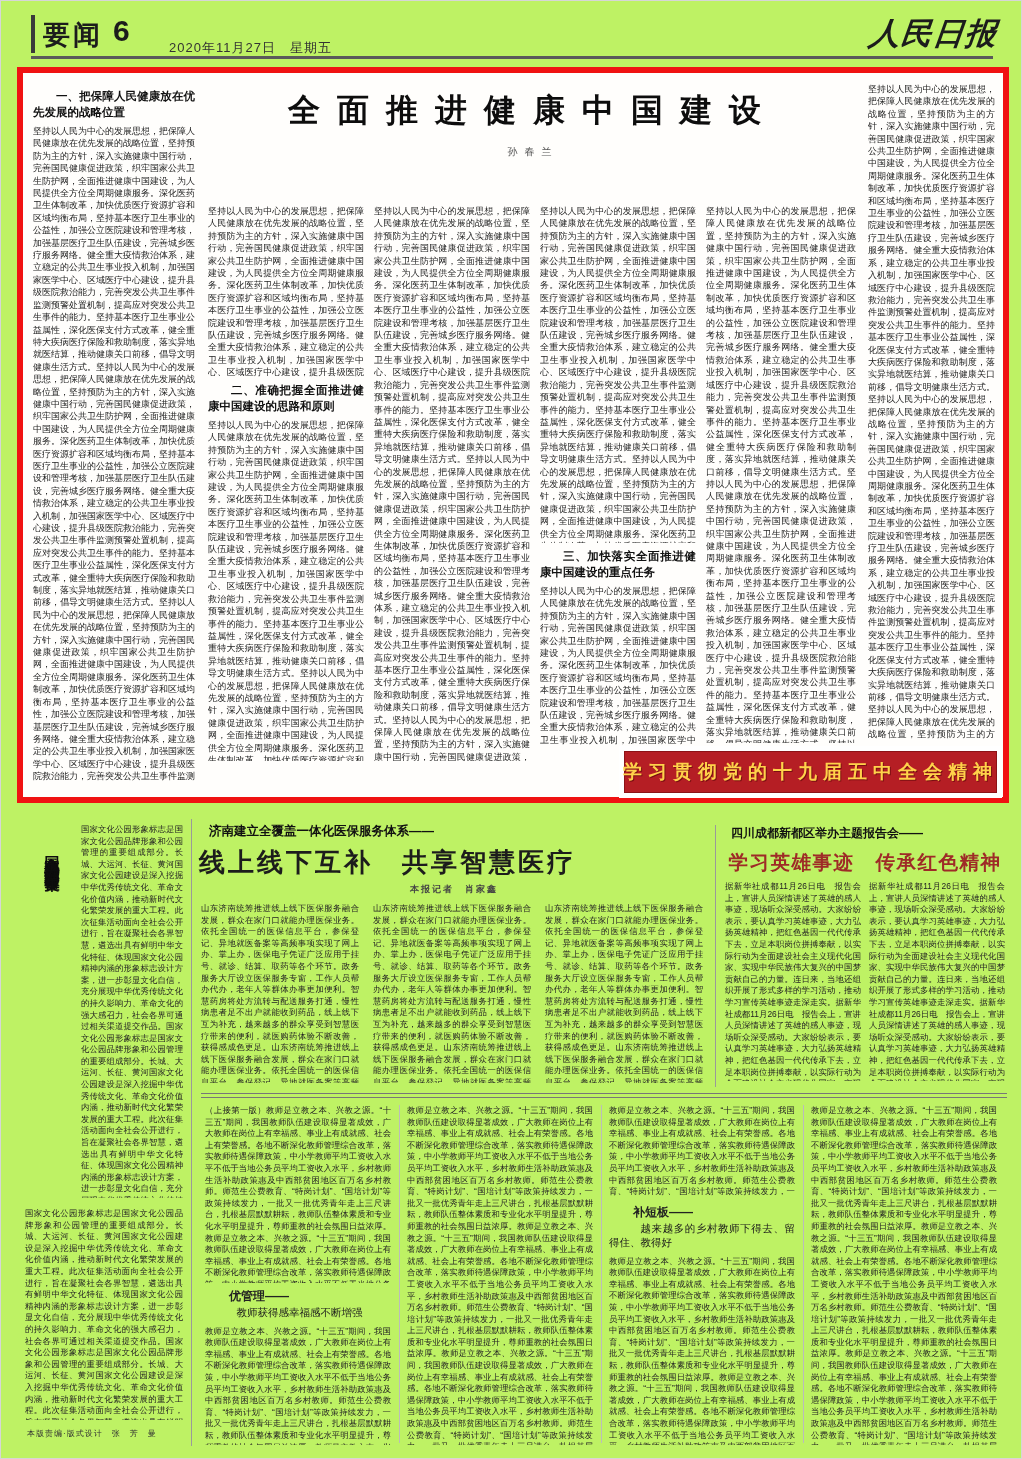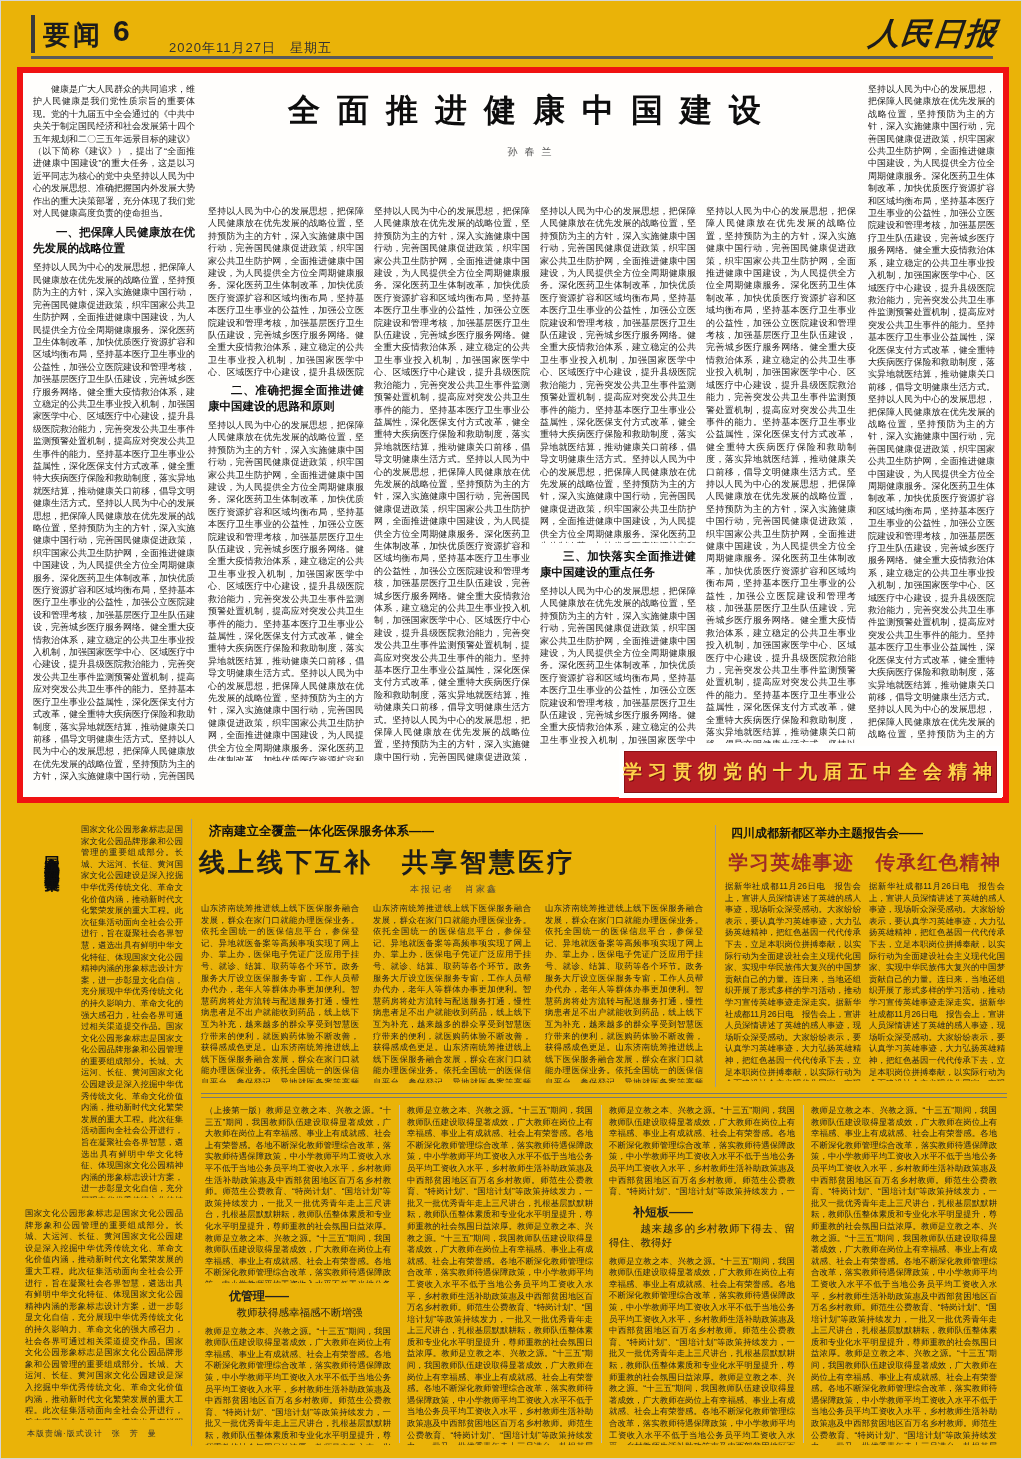--- a/index.html
+++ b/index.html
@@ -1,16 +1,16 @@
 <!DOCTYPE html>
 <html><head>
 <meta charset="utf-8">
 <style>
   html,body{margin:0;padding:0;background:#e9e9e9;}
-  #page{position:relative;width:1022px;height:1459px;background:#eab308;
+  #page{position:relative;width:1022px;height:1459px;background:#bef264;
         font-family:"Liberation Sans","DejaVu Sans",sans-serif;color:#1c1c1c;
         border:1px solid #d6d6d6;box-sizing:border-box;overflow:hidden;}
   .abs{position:absolute;}
   
   .hdr-bracket{width:4px;background:#3a3a3a;}
   .hdr-section{font-size:27px;font-weight:bold;letter-spacing:3px;}
   .hdr-page{font-size:30px;font-weight:bold;}
   .hdr-date{font-size:13px;color:#333;letter-spacing:1px;}
   .hdr-rule{height:3px;background:#5a5a5a;}
   .masthead{font-family:"DejaVu Serif","Liberation Serif",serif;font-style:italic;
@@ -26,21 +26,21 @@
   .subhead{font-size:11.5px;line-height:15.5px;font-weight:bold;text-indent:2em;
            margin:6px 0 5px 0;color:#111;}
   .banner{background:#b51e24;border:1px solid #8c1216;box-shadow:0 0 0 5px #ffffff;
           display:flex;align-items:center;justify-content:center;}
   .banner span{color:#ffd24a;font-size:19px;font-weight:bold;letter-spacing:6px;
                text-shadow:1px 1px 0 #7a0e12;white-space:nowrap;}
   
   .vrule{width:1px;background:#9a9a9a;}
   .kicker{font-size:12.5px;font-weight:bold;color:#111;white-space:nowrap;}
   .mid-title{font-size:26px;font-weight:bold;letter-spacing:3px;text-align:left;white-space:nowrap;}
-  .mid-byline{font-size:9px;color:#444;text-align:center;letter-spacing:2px;}
+  .mid-byline{font-size:9px;color:#444;text-align:center;letter-spacing:2px;font-weight:bold;}
   .right-title{font-size:19.5px;font-weight:bold;letter-spacing:1.5px;text-align:center;
                color:#9e2b27;white-space:nowrap;}
   .vert-title{writing-mode:vertical-rl;font-size:15px;font-weight:bold;letter-spacing:1px;
               line-height:34px;color:#0d0d0d;}
   .dbl-rule{height:3px;border-top:1.5px solid #777;border-bottom:1.5px solid #777;}
   .bsubhead{font-size:12px;font-weight:bold;margin:8px 0 3px 0;text-indent:2em;}
   .bsubtitle{font-family:Liberation Serif, serif;font-size:10.5px;
              line-height:14px;text-indent:3em;margin:0 0 6px 0;color:#1a1a1a;}
   .credit{font-size:8px;color:#333;letter-spacing:1px;}
 </style>
@@ -52,21 +52,20 @@
   <div class="abs hdr-bracket" style="left:30px;top:14px;height:38px;"></div>
   <div class="abs hdr-section" style="left:42px;top:16px;">要闻</div>
   <div class="abs hdr-page" style="left:112px;top:13px;">6</div>
   <div class="abs hdr-date" style="left:168px;top:38px;">2020年11月27日　星期五</div>
   <div class="abs masthead" style="right:24px;top:12px;">人民日报</div>
   <div class="abs hdr-rule" style="left:30px;top:55px;width:962px;"></div>
 
   <div id="leadbox" class="abs" style="left:16px;top:66px;width:980px;height:724px;">
 
     <div class="abs col" style="left:10px;top:10px;width:162px;height:700px;">
-      <p class="para">健康是广大人民群众的共同追求，维护人民健康是我们党性质宗旨的重要体现。党的十九届五中全会通过的《中共中央关于制定国民经济和社会发展第十四个五年规划和二〇三五年远景目标的建议》（以下简称《建议》），提出了“全面推进健康中国建设”的重大任务，这是以习近平同志为核心的党中央坚持以人民为中心的发展思想、准确把握国内外发展大势作出的重大决策部署，充分体现了我们党对人民健康高度负责的使命担当。</p>
       <h3 class="subhead">一、把保障人民健康放在优先发展的战略位置</h3>
       <span>坚持以人民为中心的发展思想，把保障人民健康放在优先发展的战略位置，坚持预防为主的方针，深入实施健康中国行动，完善国民健康促进政策，织牢国家公共卫生防护网，全面推进健康中国建设，为人民提供全方位全周期健康服务。深化医药卫生体制改革，加快优质医疗资源扩容和区域均衡布局，坚持基本医疗卫生事业的公益性，加强公立医院建设和管理考核，加强基层医疗卫生队伍建设，完善城乡医疗服务网络。健全重大疫情救治体系，建立稳定的公共卫生事业投入机制，加强国家医学中心、区域医疗中心建设，提升县级医院救治能力，完善突发公共卫生事件监测预警处置机制，提高应对突发公共卫生事件的能力。坚持基本医疗卫生事业公益属性，深化医保支付方式改革，健全重特大疾病医疗保险和救助制度，落实异地就医结算，推动健康关口前移，倡导文明健康生活方式。坚持以人民为中心的发展思想，把保障人民健康放在优先发展的战略位置，坚持预防为主的方针，深入实施健康中国行动，完善国民健康促进政策，织牢国家公共卫生防护网，全面推进健康中国建设，为人民提供全方位全周期健康服务。深化医药卫生体制改革，加快优质医疗资源扩容和区域均衡布局，坚持基本医疗卫生事业的公益性，加强公立医院建设和管理考核，加强基层医疗卫生队伍建设，完善城乡医疗服务网络。健全重大疫情救治体系，建立稳定的公共卫生事业投入机制，加强国家医学中心、区域医疗中心建设，提升县级医院救治能力，完善突发公共卫生事件监测预警处置机制，提高应对突发公共卫生事件的能力。坚持基本医疗卫生事业公益属性，深化医保支付方式改革，健全重特大疾病医疗保险和救助制度，落实异地就医结算，推动健康关口前移，倡导文明健康生活方式。坚持以人民为中心的发展思想，把保障人民健康放在优先发展的战略位置，坚持预防为主的方针，深入实施健康中国行动，完善国民健康促进政策，织牢国家公共卫生防护网，全面推进健康中国建设，为人民提供全方位全周期健康服务。深化医药卫生体制改革，加快优质医疗资源扩容和区域均衡布局，坚持基本医疗卫生事业的公益性，加强公立医院建设和管理考核，加强基层医疗卫生队伍建设，完善城乡医疗服务网络。健全重大疫情救治体系，建立稳定的公共卫生事业投入机制，加强国家医学中心、区域医疗中心建设，提升县级医院救治能力，完善突发公共卫生事件监测预警处置机制，提高应对突发公共卫生事件的能力。坚持基本医疗卫生事业公益属性，深化医保支付方式改革，健全重特大疾病医疗保险和救助制度，落实异地就医结算，推动健康关口前移，倡导文明健康生活方式。</span>
     </div>
 
     <div class="abs" style="left:185px;top:16px;width:650px;">
       <div class="lead-title">全面推进健康中国建设</div>
       <div class="lead-byline">孙春兰</div>
     </div>
 
     <div class="abs col" style="left:185px;top:132px;width:156px;height:556px;">

